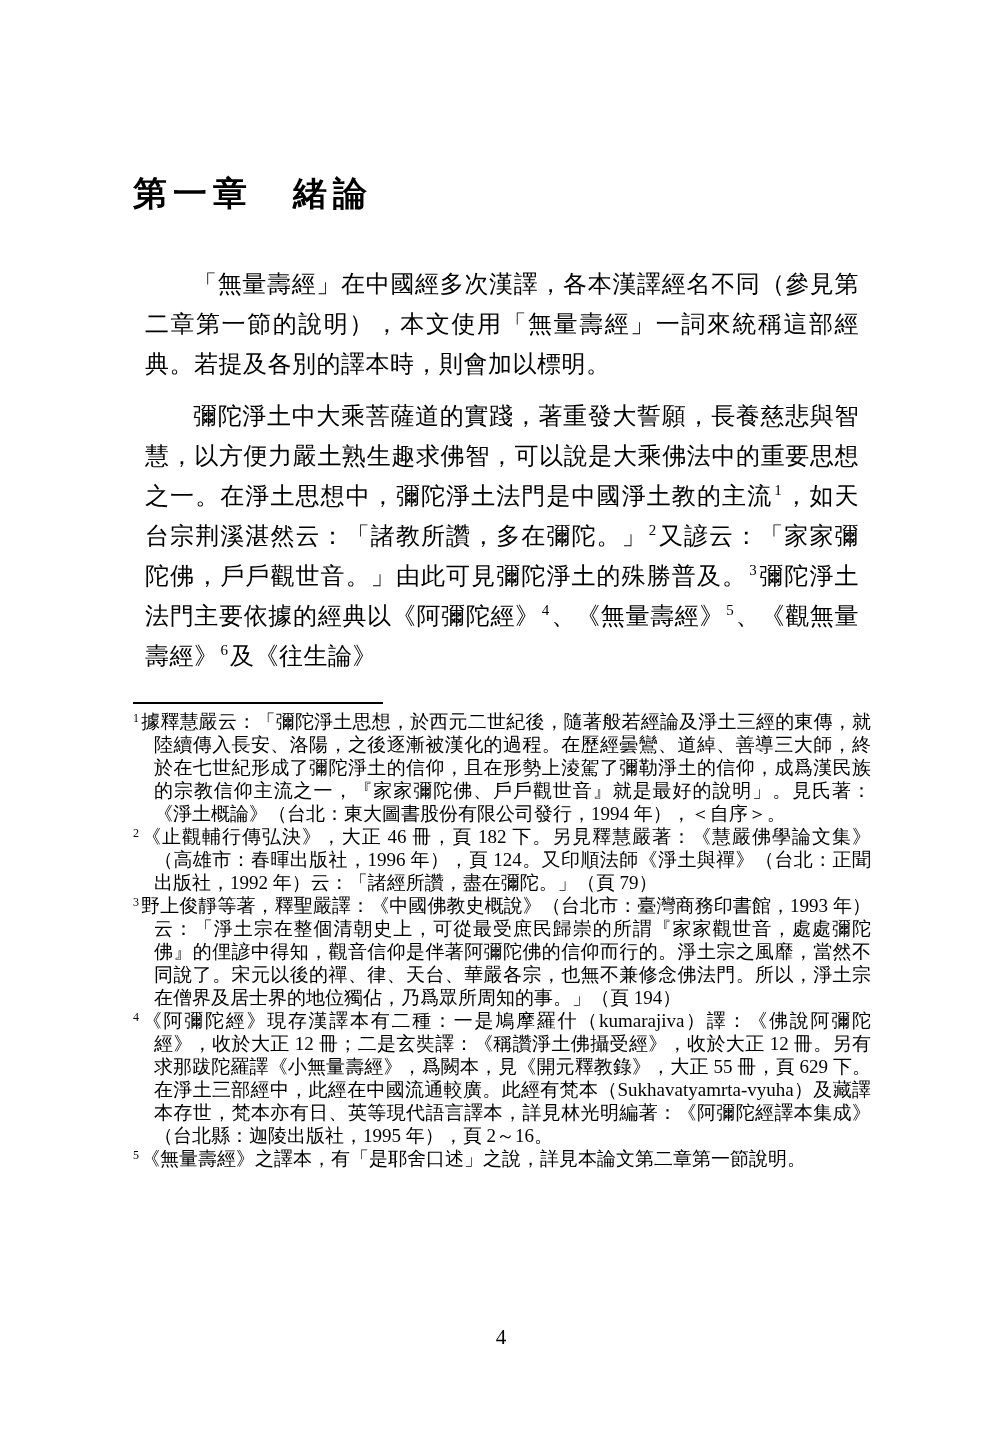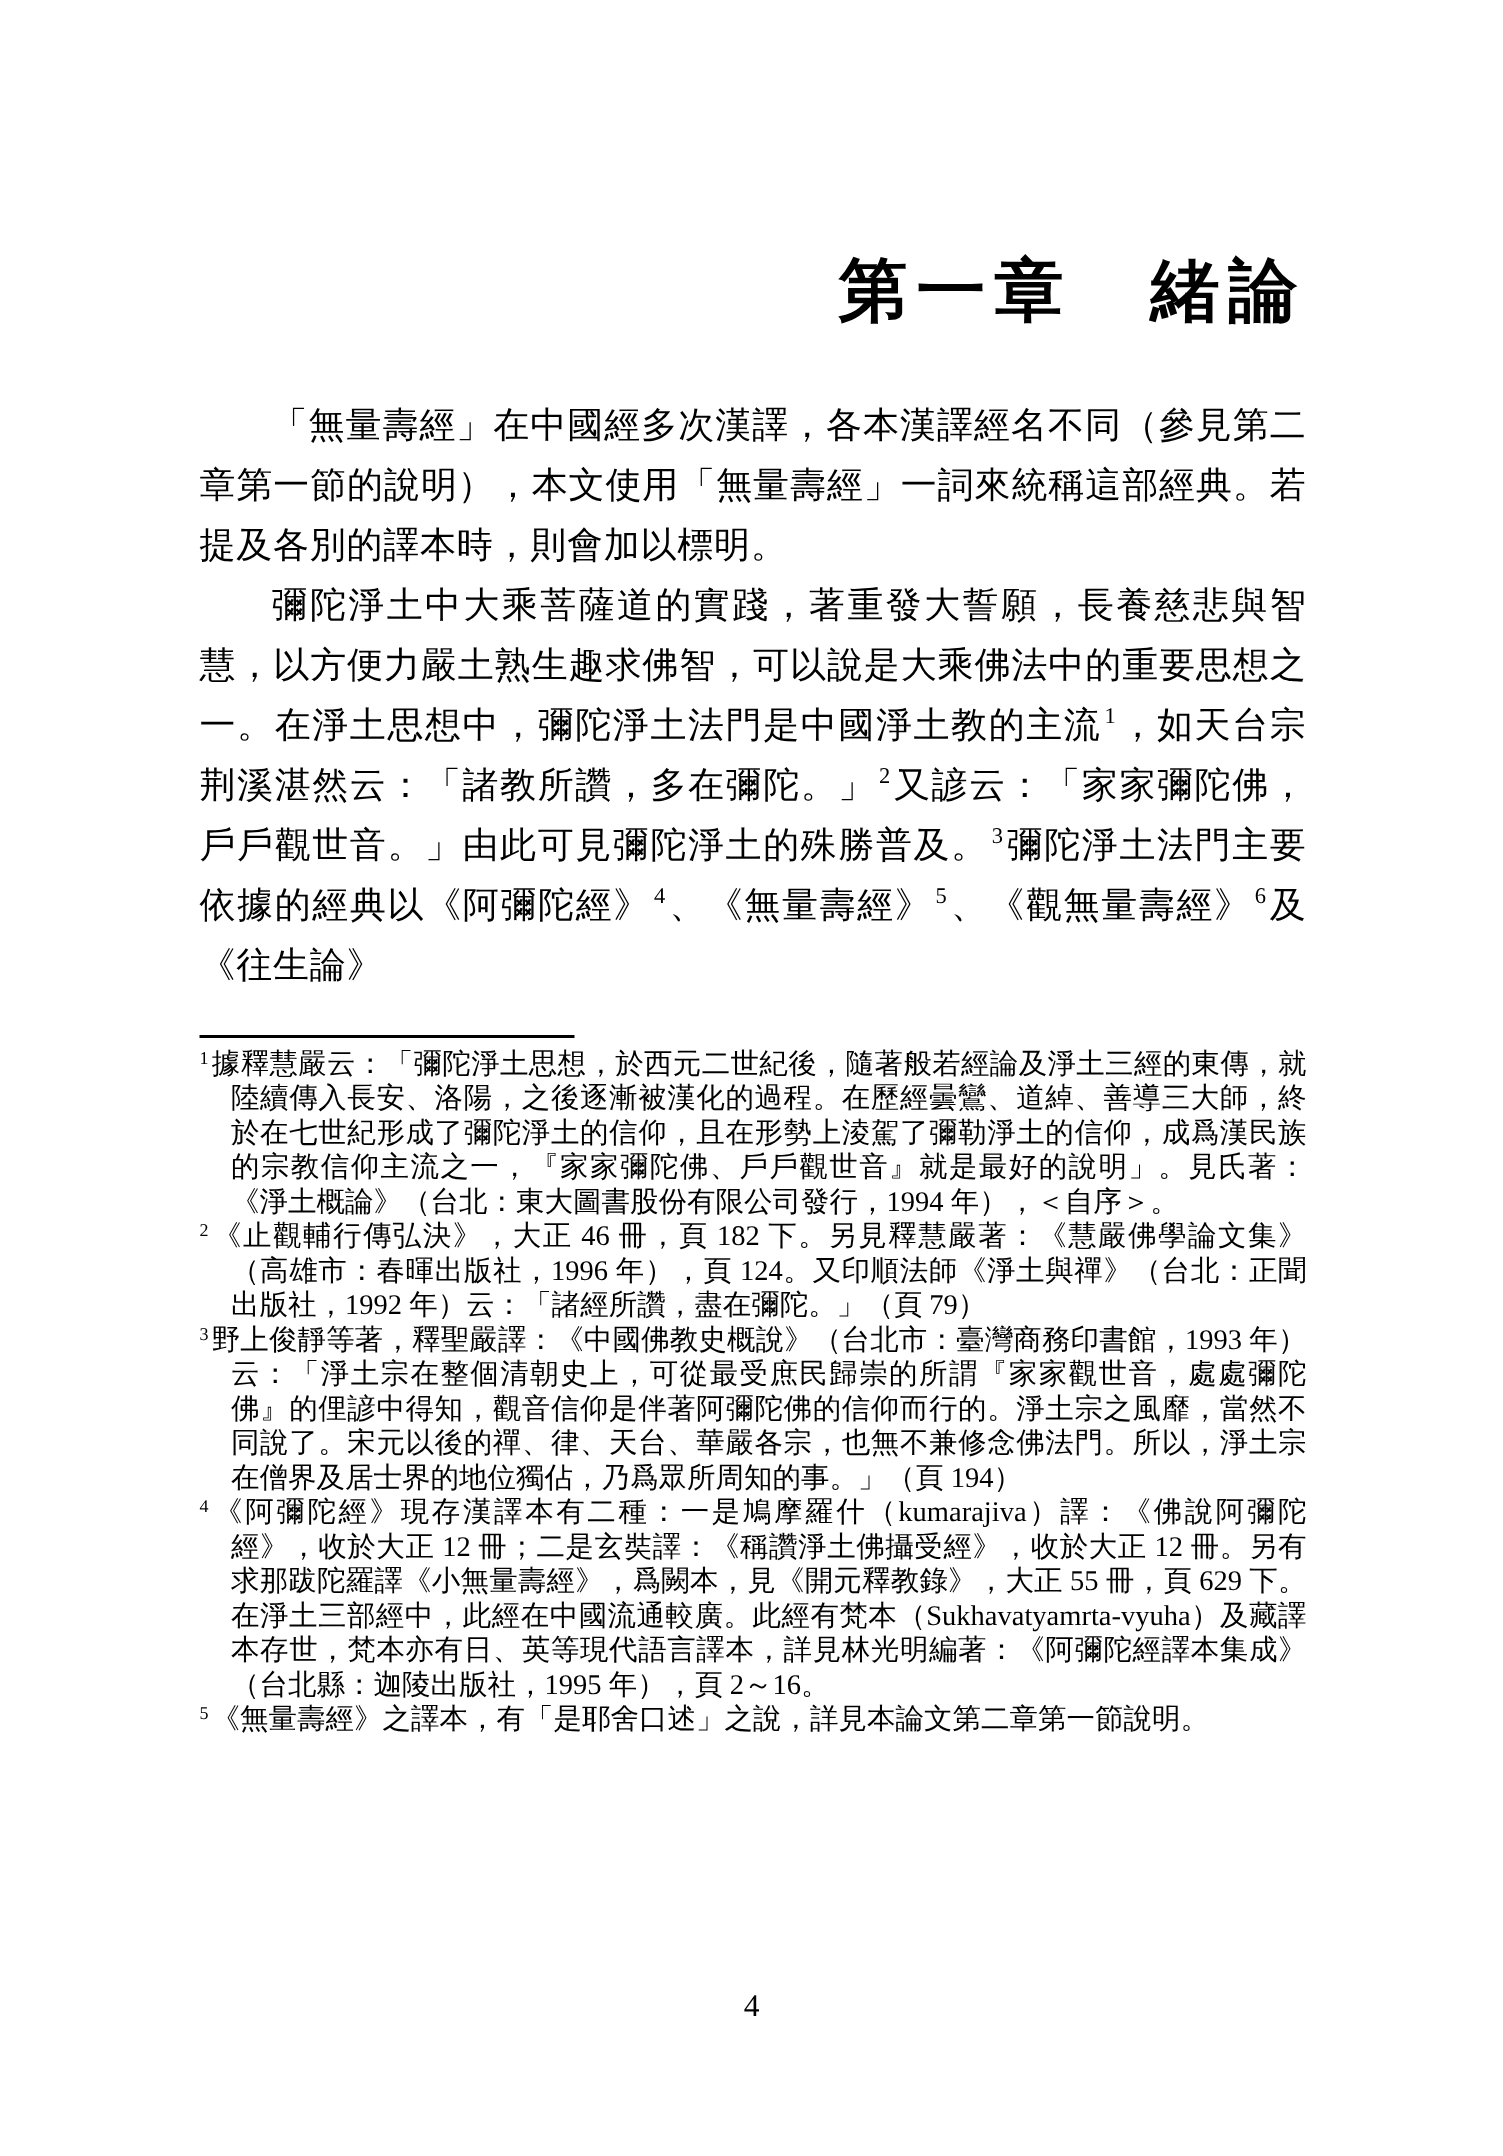--- a/index.html
+++ b/index.html
@@ -18,31 +18,31 @@
   }
   .content {
     position: absolute;
     left: 133px;
     width: 738px;
     top: 0;
   }
   .chapter-title {
     margin: 0;
     margin-top: 172px;
-    font-size: 46px;
+    font-size: 34px;
     font-weight: 700;
-    text-align: right;
+    text-align: left;
     letter-spacing: 6px;
     line-height: 44px;
   }
   .body-text {
     margin-top: 48px;
   }
   .body-text p {
-    margin: 0;
+    margin: 12px;
     font-size: 24px;
     line-height: 40px;
     text-align: justify;
     text-indent: 2em;
     letter-spacing: 0.5px;
   }
   .body-text p sup {
     font-size: 15px;
     line-height: 0;
     vertical-align: 9px;

